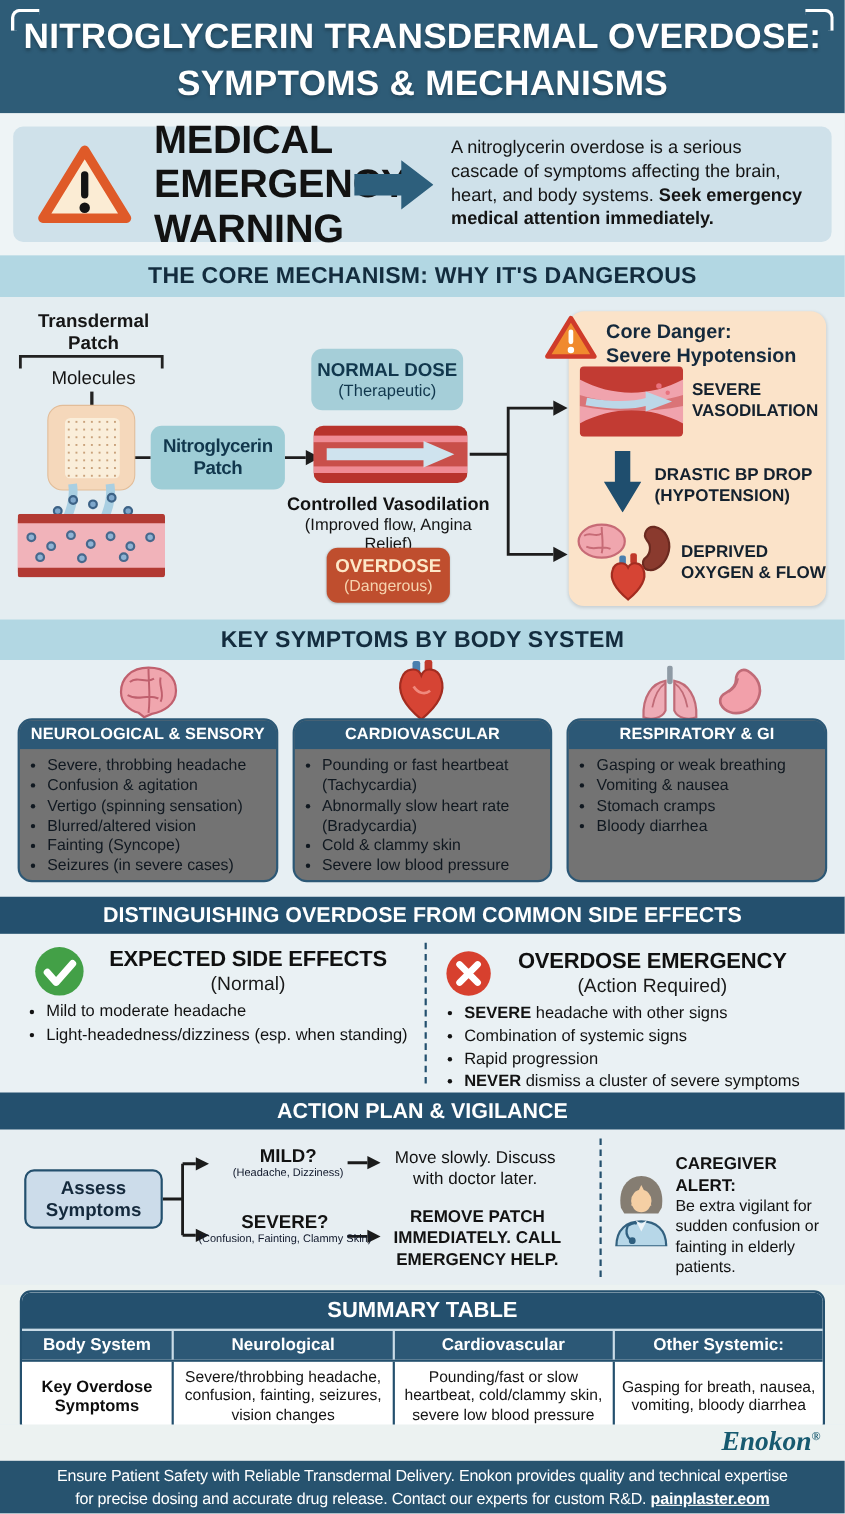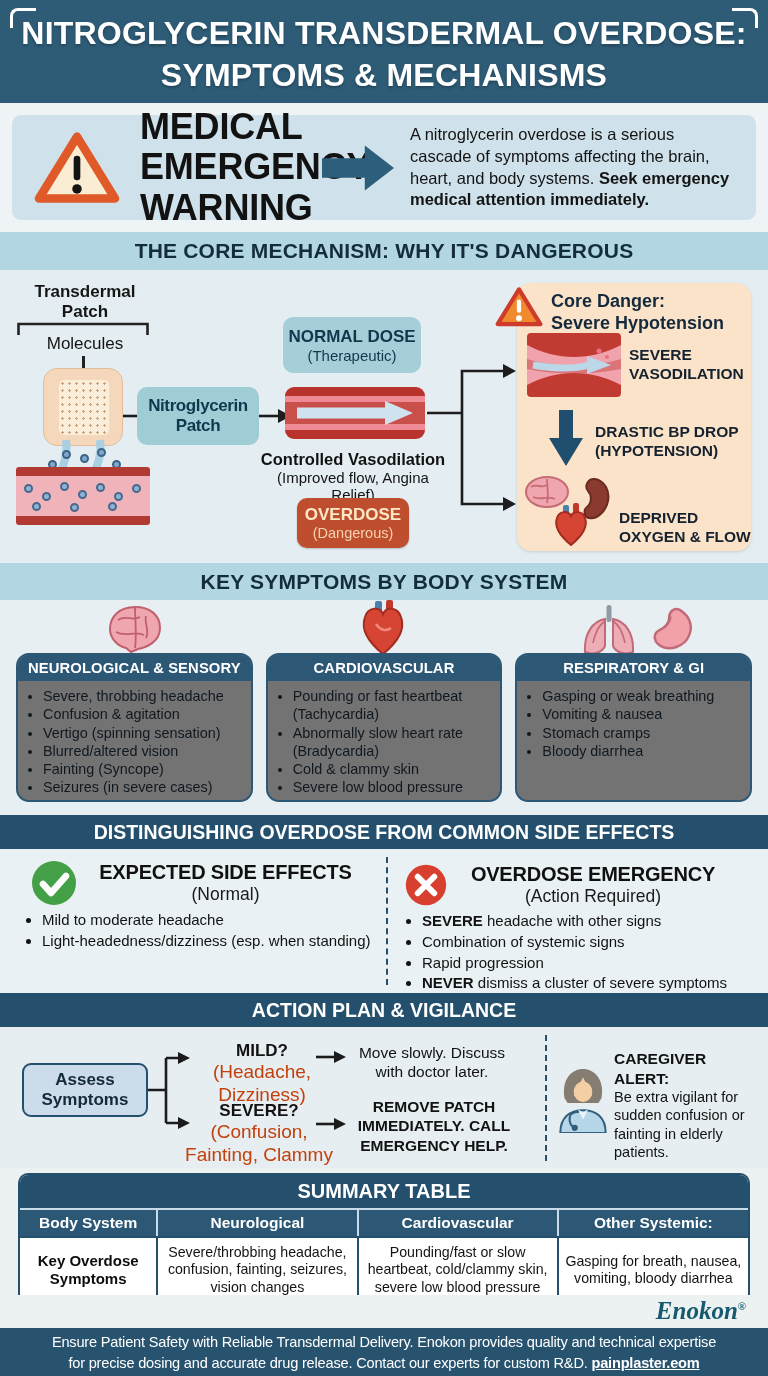--- a/index.html
+++ b/index.html
@@ -94,21 +94,21 @@
   .dlist li { margin-bottom: 2px; }
   .vdash { border-left: 2.5px dashed #24506e; }
 
   
   .action { height: 141px; background: #e7eef2; }
   .assess { left: 22px; top: 36px; width: 126px; height: 54px; background: #ccdcea;
             border: 2px solid #24506e; border-radius: 9px; display: flex; align-items: center;
             justify-content: center; text-align: center; font-weight: bold; font-size: 17px;
             line-height: 1.15; color: #14293c; }
   .q-title { font-weight: bold; font-size: 17px; color: #121212; }
-  .q-sub { font-size: 19px; line-height: 1.2; color: #c2410c; }
+  .q-sub { font-size: 10px; line-height: 1.2; color: #0f172a; }
   .result { font-size: 15.5px; line-height: 1.25; text-align: center; color: #121212; }
   .result.bold { font-weight: bold; }
   .cg-text { font-size: 14.5px; line-height: 1.26; color: #121212; }
   .cg-text b { font-size: 15.5px; }
 
   
   .summary { height: 127px; background: #ecf2f1; padding: 5px 18px 0; }
   .tablebox { border: 2.5px solid #24506e; border-radius: 10px; overflow: hidden; background: #fff; }
   .tb-title { background: #24506e; color: #fff; font-weight: bold; font-size: 20px;
               text-align: center; line-height: 33px; height: 33px; }
@@ -266,21 +266,21 @@
   <svg class="abs" style="left:523px;top:203px" width="92" height="74" viewBox="0 0 92 74">
     <ellipse cx="24" cy="19" rx="21" ry="15" fill="#f0a6ae" stroke="#c76b76" stroke-width="2"></ellipse>
     <path d="M8,14 c6,-4 10,2 16,-2 M10,24 c8,4 14,-2 22,2 M24,6 c0,8 2,16 0,24" stroke="#c76b76" stroke-width="1.8" fill="none"></path>
     <path d="M72,6 c10,2 15,12 13,22 c-2,10 -11,19 -19,17 c-5,-1 -6,-8 -2,-11 c5,-4 5,-12 1,-16 c-4,-5 0,-13 7,-12 z" fill="#8a3a2e" stroke="#6b2a20" stroke-width="2"></path>
     <g>
       <rect x="40" y="32" width="6" height="10" rx="2" fill="#4a7fae"></rect>
       <rect x="50" y="30" width="6" height="10" rx="2" fill="#c0392b"></rect>
       <path d="M48,72 C36,62 31,53 34,45 C36,38 45,37 48,43 C51,37 60,38 62,45 C65,53 60,62 48,72 Z" fill="#d64434" stroke="#a32c20" stroke-width="2"></path>
     </g>
   </svg>
-  <div class="abs step-label" style="left:619px;top:239px;width:132px">DEPRIVED OXYGEN &amp; FLOW</div>
+  <div class="abs step-label" style="left:619px;top:223px;width:132px">DEPRIVED OXYGEN &amp; FLOW</div>
 </section>
 
 <div class="band-light b2">KEY SYMPTOMS BY BODY SYSTEM</div>
 
 <section class="symptoms">
   <div class="sym-icons">
     <svg style="left:104px;top:4px" width="62" height="50" viewBox="0 0 62 50">
       <path d="M31,3 C15,3 6,13 6,25 c0,10 8,17 16,19 l5,4 7,-3 c10,-2 22,-8 22,-21 C56,11 46,3 31,3 Z" fill="#f0a6ae" stroke="#c0606e" stroke-width="2"></path>
       <path d="M14,16 c8,-6 14,2 22,-3 M12,28 c10,6 18,-2 28,3 M31,4 c0,12 2,26 0,40 M42,12 c-2,8 4,14 0,22" stroke="#c0606e" stroke-width="1.8" fill="none"></path>
     </svg>

